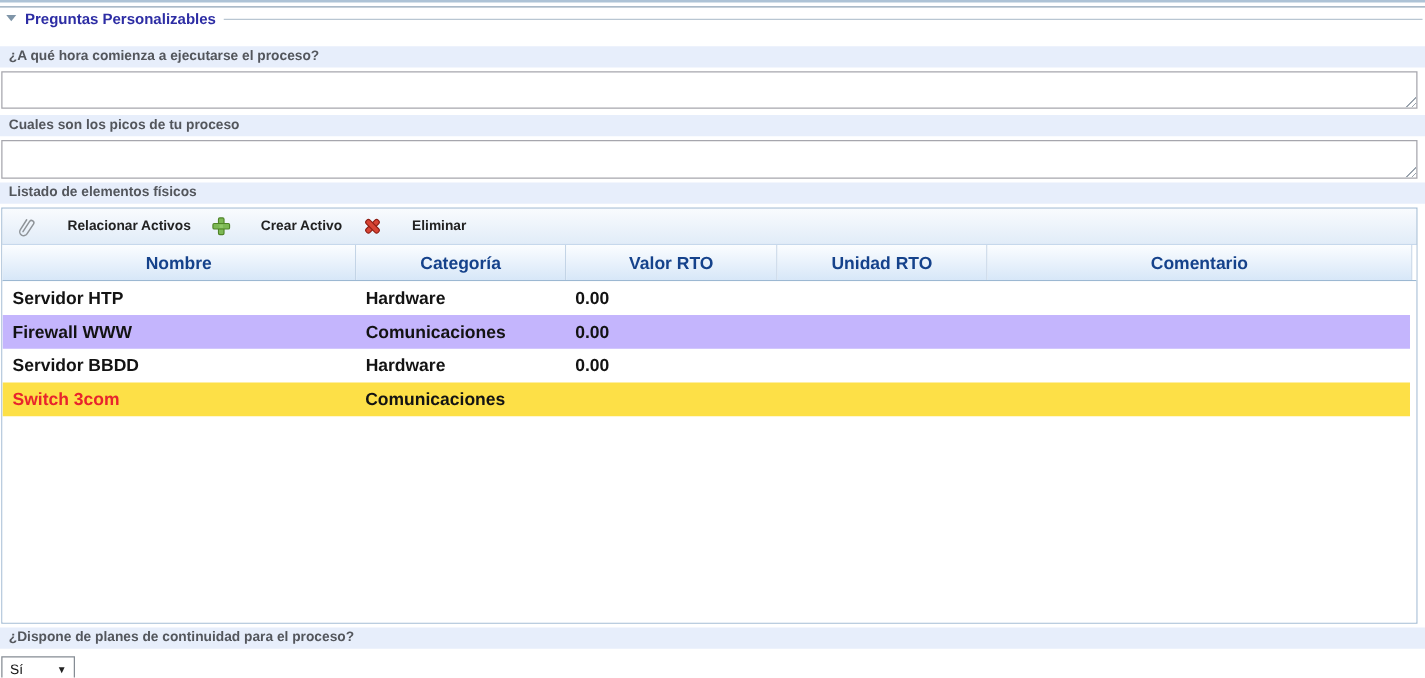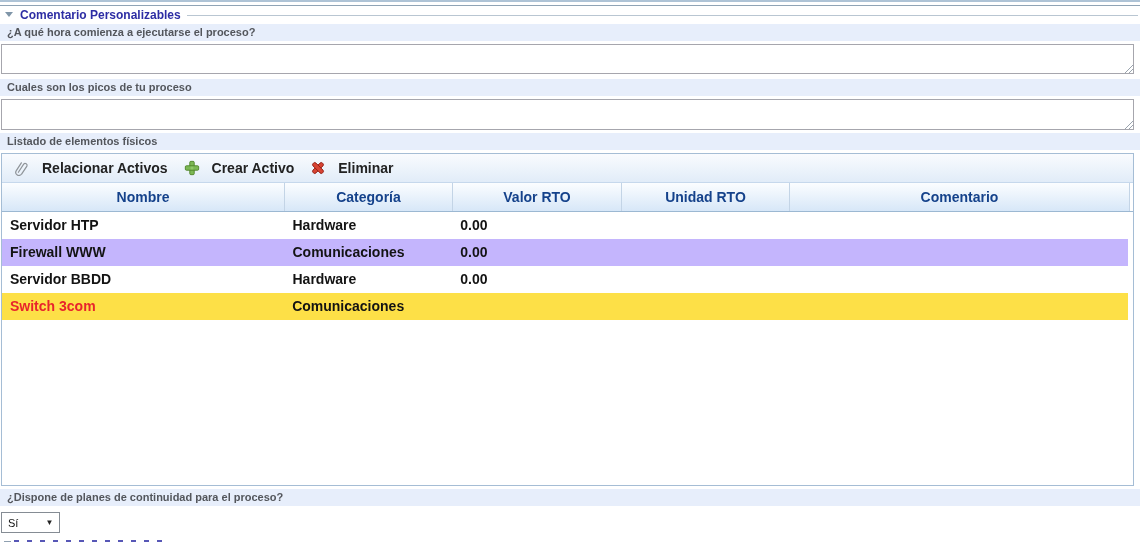--- a/index.html
+++ b/index.html
@@ -10,41 +10,41 @@
   .top-line  { height: 1px; background: #90a4b6; margin-top: 3px; }
 
   .legend-row { height: 17px; display: flex; align-items: center; padding-left: 5px; }
   .collapse-arrow { width: 0; height: 0; border-left: 4px solid transparent;
     border-right: 4px solid transparent; border-top: 5px solid #7f95a8; margin-right: 7px; }
   .legend-text { font-size: 12px; font-weight: bold; color: #2d2da4; white-space: nowrap; }
   .legend-rule { flex: 1; height: 1px; background: #b9c6d2; margin: 1px 2px 0 6px; }
 
   .qbar { height: 17px; line-height: 17px; background: #e7eefb; color: #53565c;
     font-size: 11px; font-weight: bold; padding-left: 7px; }
-  .qbar.mt1 { margin-top: 1px; }
+  .qbar.mt1 { margin-top: 14px; }
   .qbar.mt3 { margin-top: 3px; }
   .qbar.mt5 { margin-top: 5px; }
 
   .ta-wrap { position: relative; margin: 3px 6px 0 1px; }
   .ta-wrap textarea { display: block; width: 100%; height: 30px; border: 1px solid #a6a6ad;
     background: #fff; resize: none; font-family: "Liberation Sans", sans-serif;
     font-size: 11px; outline: none; }
   .ta-wrap.h31 textarea { height: 31px; }
   .grip { position: absolute; right: 1px; bottom: 1px; width: 10px; height: 10px;
     background: repeating-linear-gradient(135deg, transparent 0 2px, #9aa4ae 2px 3px);
     clip-path: polygon(100% 0, 100% 100%, 0 100%); pointer-events: none; }
 
   .grid { margin: 3px 6px 0 1px; height: 333px; border: 1px solid #a5bdd5;
     display: flex; flex-direction: column; background: #fff; }
 
   .gtoolbar { height: 29px; flex: 0 0 29px; display: flex; align-items: center;
     background: linear-gradient(#f9fbfe, #e1ecf8); border-bottom: 1px solid #c6d8ec;
     padding-left: 6px; gap: 4px; }
-  .tbtn { display: inline-flex; align-items: center; gap: 12px; padding: 2px 7px 2px 5px;
-    font-size: 14px; font-weight: bold; color: #222; cursor: pointer; border-radius: 3px; }
+  .tbtn { display: inline-flex; align-items: center; gap: 24px; padding: 2px 7px 2px 5px;
+    font-size: 11px; font-weight: bold; color: #222; cursor: pointer; border-radius: 3px; }
   .tbtn svg { display: block; }
 
   .ghead { height: 29px; flex: 0 0 29px; display: flex;
     border-bottom: 1px solid #9cb8d2; background: #fff; }
   .hcell { height: 100%; background: linear-gradient(#fbfdff, #d7e7f8);
     border-right: 1px solid #c3d4e6; font-size: 14px; font-weight: bold; color: #15428b;
     display: flex; align-items: center; justify-content: center; }
   .hgutter { flex: 1; background: #fff; }
 
   .gbody { flex: 1; background: #fff; padding-right: 5px; overflow: hidden; }
@@ -70,21 +70,21 @@
 </head>
 <body>
 
 
 
 <div class="top-strip"></div>
 <div class="top-line"></div>
 
 <div class="legend-row">
   <span class="collapse-arrow"></span>
-  <span class="legend-text">Comentario Personalizables</span>
+  <span class="legend-text">Preguntas Personalizables</span>
   <span class="legend-rule"></span>
 </div>
 
 <div class="qbar mt1">¿A qué hora comienza a ejecutarse el proceso?</div>
 <div class="ta-wrap">
   <textarea style=""></textarea>
   <div class="grip"></div>
 </div>
 
 <div class="qbar mt5">Cuales son los picos de tu proceso</div>

